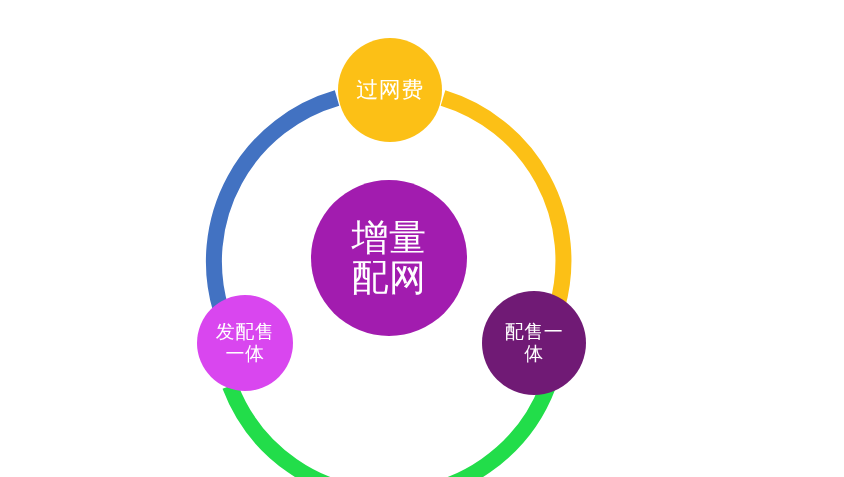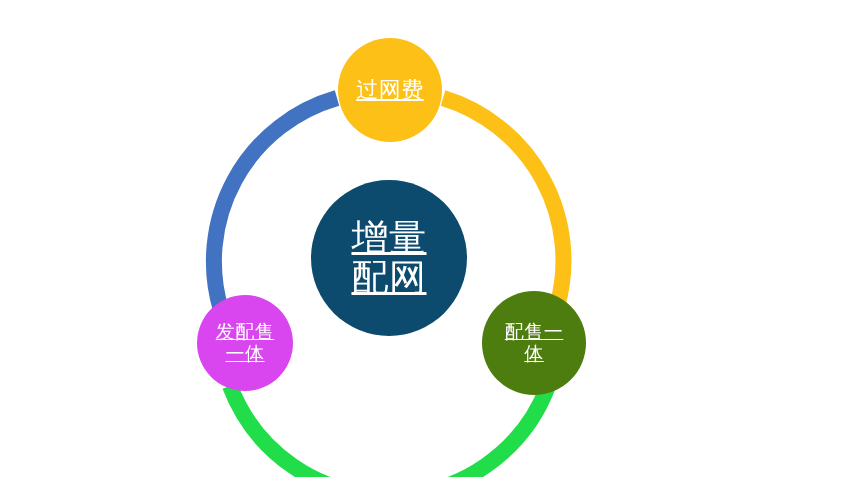--- a/index.html
+++ b/index.html
@@ -36,28 +36,27 @@
     text-align: center;
     color: #ffffff;
     box-sizing: border-box;
   }
   .node-label {
     display: block;
     line-height: 1.12;
     letter-spacing: 0.5px;
     white-space: pre-line;
     font-weight: 400;
-    text-decoration: underline;
   }
   #center-node {
     left: 311px;
     top: 180px;
     width: 156px;
     height: 156px;
-    background: #0c4a6e;
+    background: #a21caf;
     z-index: 3;
   }
   #center-node .node-label {
     font-size: 37px;
     line-height: 1.08;
   }
   #node-top {
     left: 338px;
     top: 38px;
     width: 104px;
@@ -78,21 +77,21 @@
   }
   #node-left .node-label {
     font-size: 19px;
     line-height: 1.18;
   }
   #node-right {
     left: 482px;
     top: 291px;
     width: 104px;
     height: 104px;
-    background: #4d7c0f;
+    background: #701a75;
     z-index: 4;
   }
   #node-right .node-label {
     font-size: 19px;
     line-height: 1.18;
     width: 74px;
   }
   #bottom-caption {
     position: absolute;
     left: 306px;

